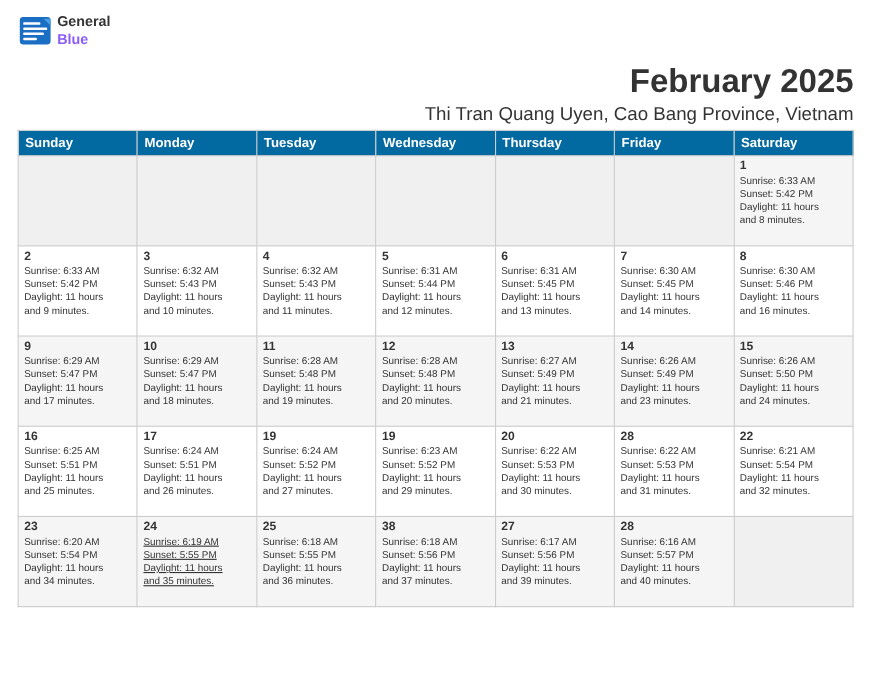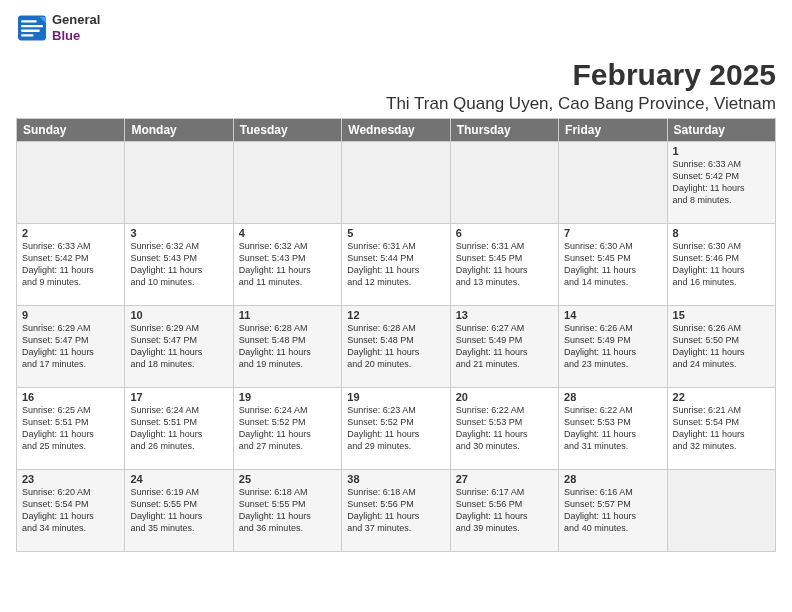--- a/index.html
+++ b/index.html
@@ -25,21 +25,21 @@
       display: flex;
       align-items: center;
       gap: 4px;
     }
     .logo-text {
       font-size: 13px;
       font-weight: bold;
       color: #333;
       line-height: 1.2;
     }
-    .logo-blue { color: #701a75; }
+    .logo-blue { color: #8b5cf6; }
     .logo-icon {
       width: 32px;
       height: 28px;
     }
     .title-section {
       text-align: right;
     }
     .calendar-title {
       font-size: 30px;
       font-weight: bold;
@@ -50,21 +50,21 @@
       font-size: 17px;
       color: #333;
       margin-top: 2px;
     }
     .calendar-table {
       width: 100%;
       border-collapse: collapse;
       table-layout: fixed;
     }
     .calendar-table th {
-      background-color: #737373;
+      background-color: #0369a1;
       color: white;
       text-align: left;
       padding: 4px 6px;
       font-size: 12px;
       font-weight: bold;
       border: 1px solid #ccc;
     }
     .calendar-table td {
       border: 1px solid #ccc;
       vertical-align: top;
@@ -304,21 +304,21 @@
         <tr class="row-alt">
           <td>
             <span class="day-number">23</span>
             <div class="day-info" style="white-space: pre-line;">Sunrise: 6:20 AM
 Sunset: 5:54 PM
 Daylight: 11 hours
 and 34 minutes.</div>
           </td>
           <td>
             <span class="day-number">24</span>
-            <div class="day-info" style="white-space: pre-line;">Sunrise: 6:19 AM
+            <div class="day-info" style="white-space: pre-line; text-decoration: underline;">Sunrise: 6:19 AM
 Sunset: 5:55 PM
 Daylight: 11 hours
 and 35 minutes.</div>
           </td>
           <td>
             <span class="day-number">25</span>
             <div class="day-info" style="white-space: pre-line;">Sunrise: 6:18 AM
 Sunset: 5:55 PM
 Daylight: 11 hours
 and 36 minutes.</div>

